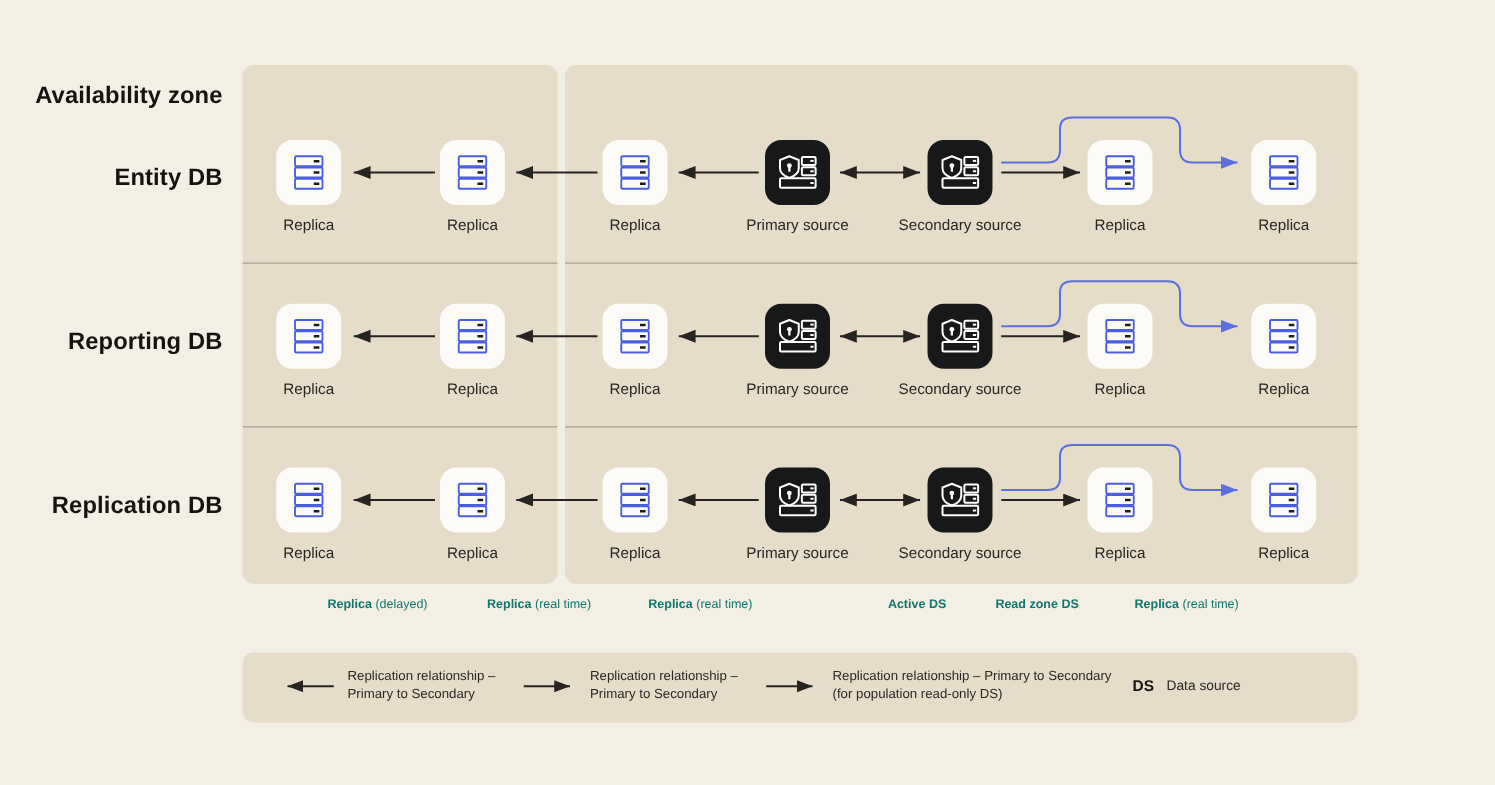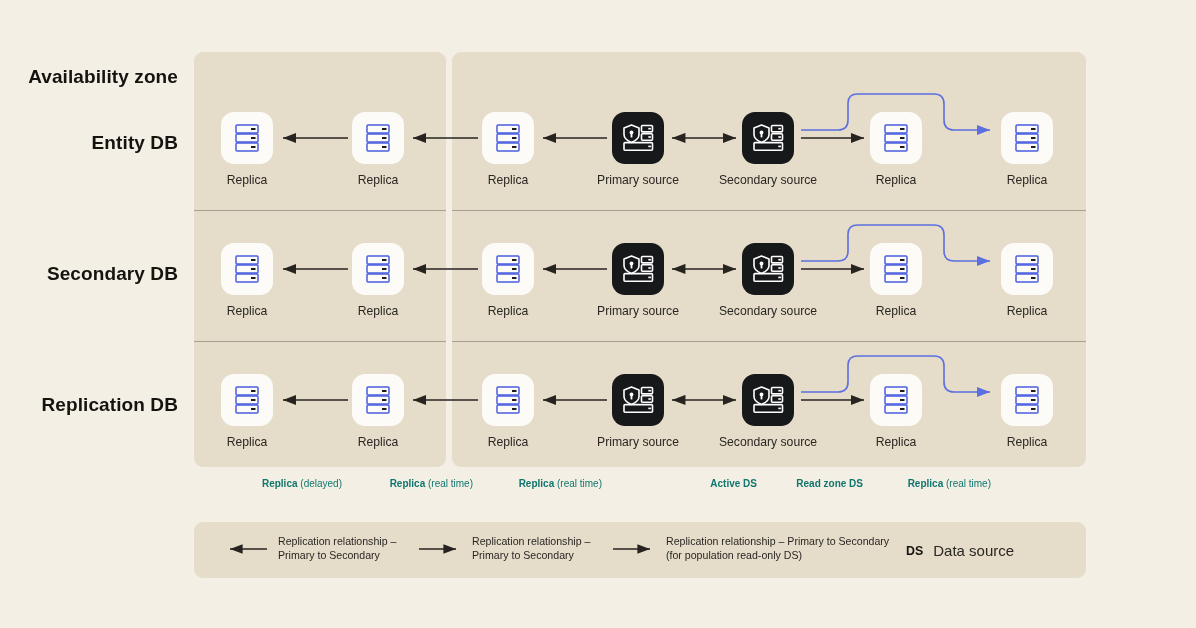--- a/index.html
+++ b/index.html
@@ -121,40 +121,40 @@
     line-height: 13.5px;
     color: #2a2723;
     white-space: pre-line;
   }
   .legend-ds-code {
     font-size: 12.4px;
     font-weight: bold;
     color: #15130f;
   }
   .legend-ds-text {
-    font-size: 15px;
+    font-size: 11px;
     color: #2a2723;
   }
 </style>
 </head>
 <body>
 
 <div id="diagram">
 
   <div class="zone" id="zone-left"></div>
   <div class="zone" id="zone-right"></div>
 
   <div class="divider d1-l"></div>
   <div class="divider d2-l"></div>
   <div class="divider d1-r"></div>
   <div class="divider d2-r"></div>
 
   <div class="row-label az">Availability zone</div>
   <div class="row-label r0">Entity DB</div>
-  <div class="row-label r1">Secondary DB</div>
+  <div class="row-label r1">Reporting DB</div>
   <div class="row-label r2">Replication DB</div>
 
   <svg class="arrow-svg" style="left:0; top:0; width:1196px; height:628px;">
     <defs>
       <marker id="ah-dark" markerWidth="9" markerHeight="9" refX="8.4" refY="3.2" orient="auto" markerUnits="strokeWidth">
         <path d="M0,0 L8.4,3.2 L0,6.4 z" fill="#262320"></path>
       </marker>
       <marker id="ah-dark-start" markerWidth="9" markerHeight="9" refX="0" refY="3.2" orient="auto" markerUnits="strokeWidth">
         <path d="M8.4,0 L0,3.2 L8.4,6.4 z" fill="#262320"></path>
       </marker>

